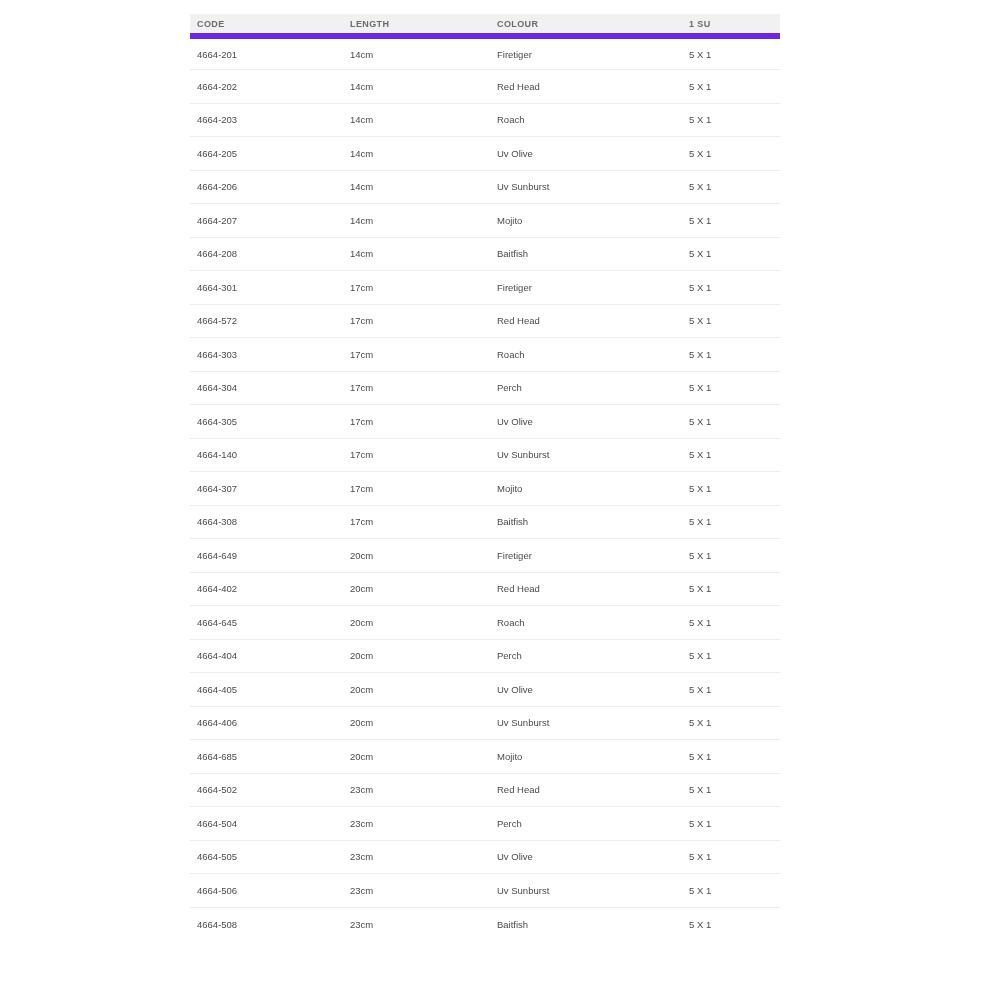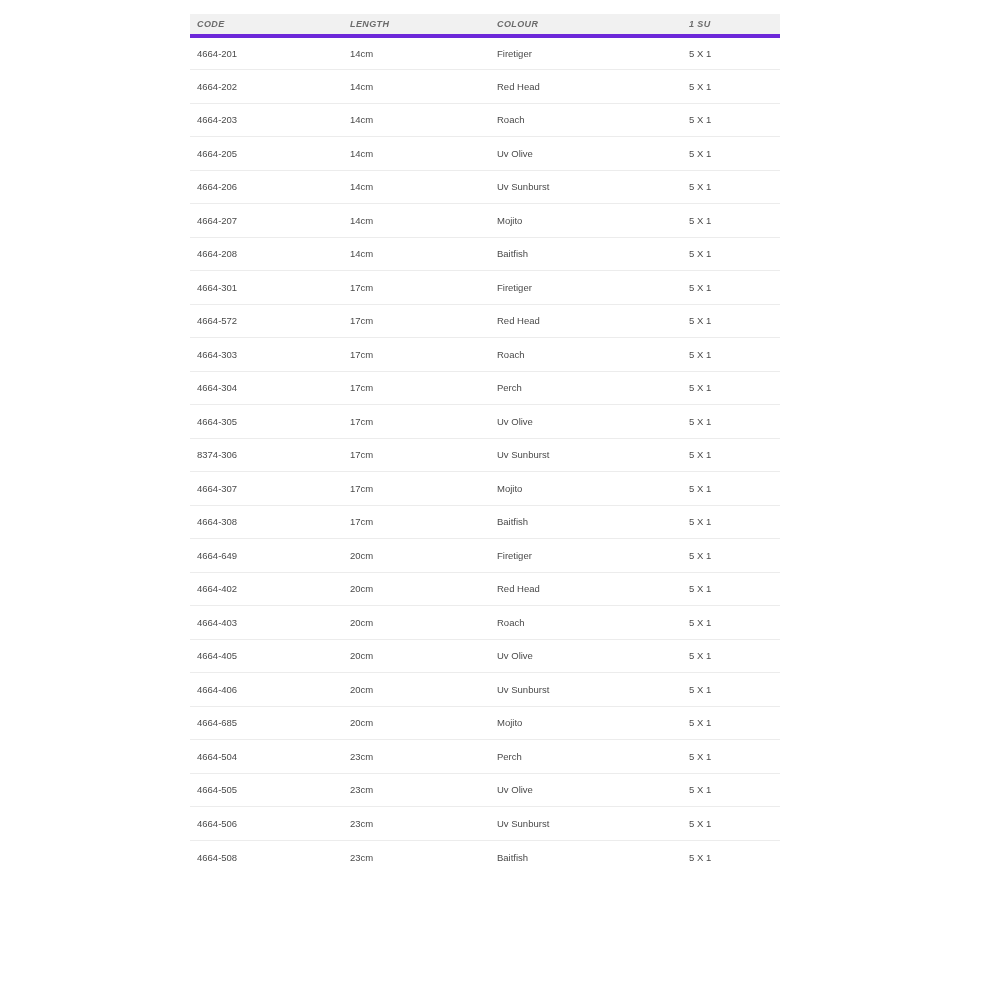--- a/index.html
+++ b/index.html
@@ -20,31 +20,30 @@
     width: 100%;
     border-collapse: collapse;
     table-layout: fixed;
   }
   col.c-code   { width: 153px; }
   col.c-length { width: 147px; }
   col.c-colour { width: 192px; }
   col.c-su     { width: 98px;  }
   thead th {
     background: #f1f1f1;
-    border-bottom: 4px solid #6d28d9;
+    border-bottom: 6px solid #6d28d9;
     height: 22px;
     font-size: 9px;
     font-weight: bold;
     letter-spacing: 0.4px;
     color: #6b6b6b;
     text-align: left;
     padding: 0 0 0 7px;
     text-transform: uppercase;
     vertical-align: middle;
-    font-style: italic;
   }
   tbody td {
     height: 33.5px;
     font-size: 9.5px;
     color: #4a4a4a;
     text-align: left;
     padding: 0 0 0 7px;
     border-bottom: 1px solid #ececec;
     vertical-align: middle;
     white-space: nowrap;
@@ -138,21 +137,21 @@
     <td>Perch</td>
     <td>5 X 1</td>
   </tr>
         <tr>
     <td>4664-305</td>
     <td>17cm</td>
     <td>Uv Olive</td>
     <td>5 X 1</td>
   </tr>
         <tr>
-    <td>8374-306</td>
+    <td>4664-140</td>
     <td>17cm</td>
     <td>Uv Sunburst</td>
     <td>5 X 1</td>
   </tr>
         <tr>
     <td>4664-307</td>
     <td>17cm</td>
     <td>Mojito</td>
     <td>5 X 1</td>
   </tr>
@@ -168,41 +167,53 @@
     <td>Firetiger</td>
     <td>5 X 1</td>
   </tr>
         <tr>
     <td>4664-402</td>
     <td>20cm</td>
     <td>Red Head</td>
     <td>5 X 1</td>
   </tr>
         <tr>
-    <td>4664-403</td>
+    <td>4664-645</td>
     <td>20cm</td>
     <td>Roach</td>
     <td>5 X 1</td>
   </tr>
         <tr>
+    <td>4664-404</td>
+    <td>20cm</td>
+    <td>Perch</td>
+    <td>5 X 1</td>
+  </tr>
+        <tr>
     <td>4664-405</td>
     <td>20cm</td>
     <td>Uv Olive</td>
     <td>5 X 1</td>
   </tr>
         <tr>
     <td>4664-406</td>
     <td>20cm</td>
     <td>Uv Sunburst</td>
     <td>5 X 1</td>
   </tr>
         <tr>
     <td>4664-685</td>
     <td>20cm</td>
     <td>Mojito</td>
+    <td>5 X 1</td>
+  </tr>
+        <tr>
+    <td>4664-502</td>
+    <td>23cm</td>
+    <td>Red Head</td>
     <td>5 X 1</td>
   </tr>
         <tr>
     <td>4664-504</td>
     <td>23cm</td>
     <td>Perch</td>
     <td>5 X 1</td>
   </tr>
         <tr>
     <td>4664-505</td>

